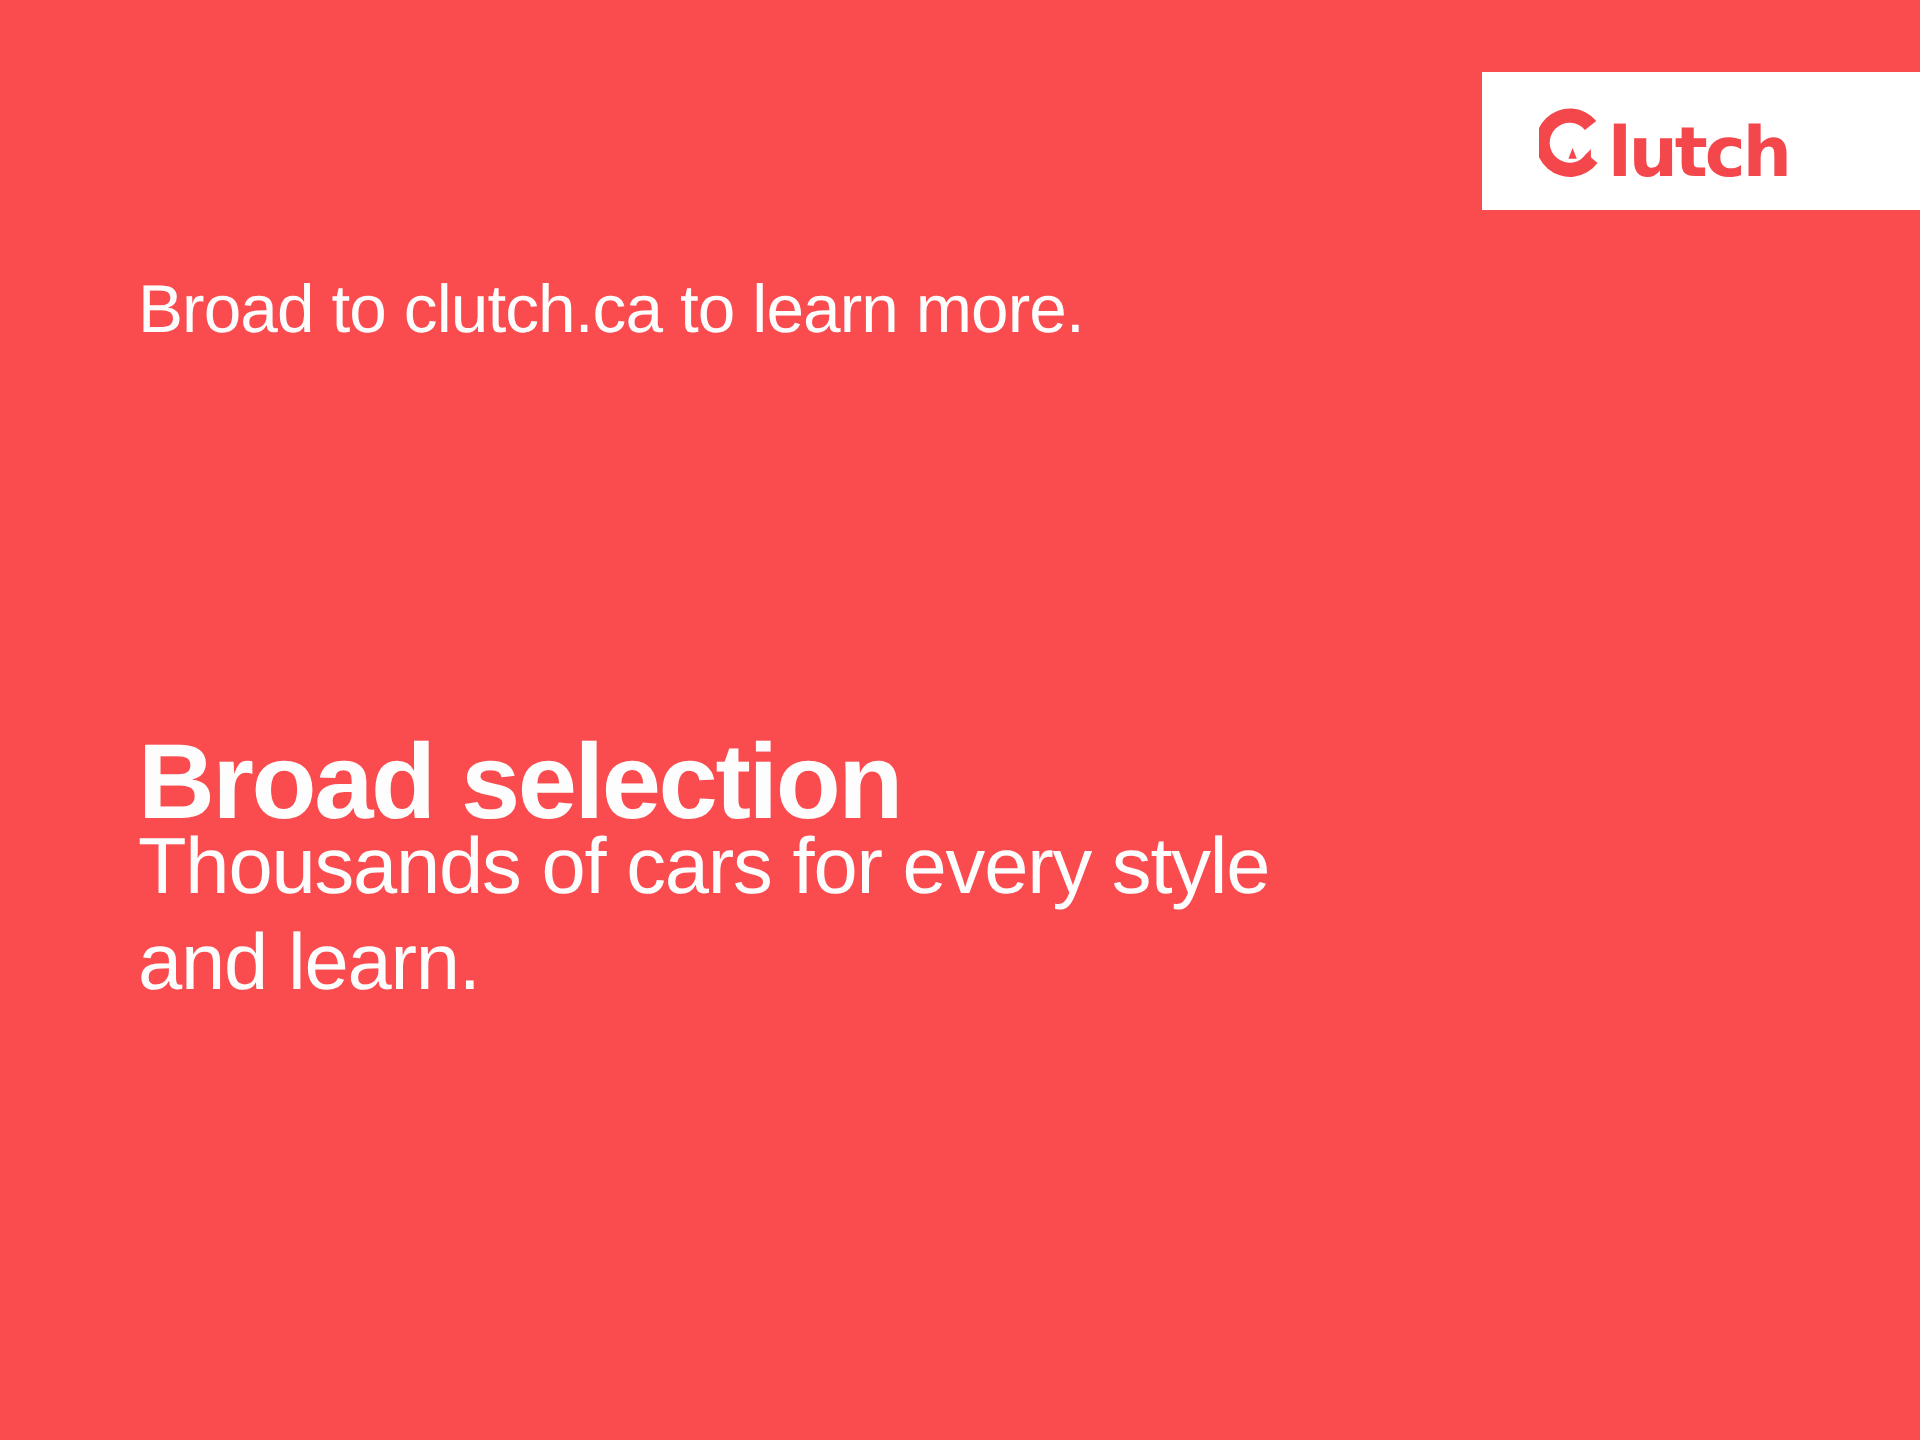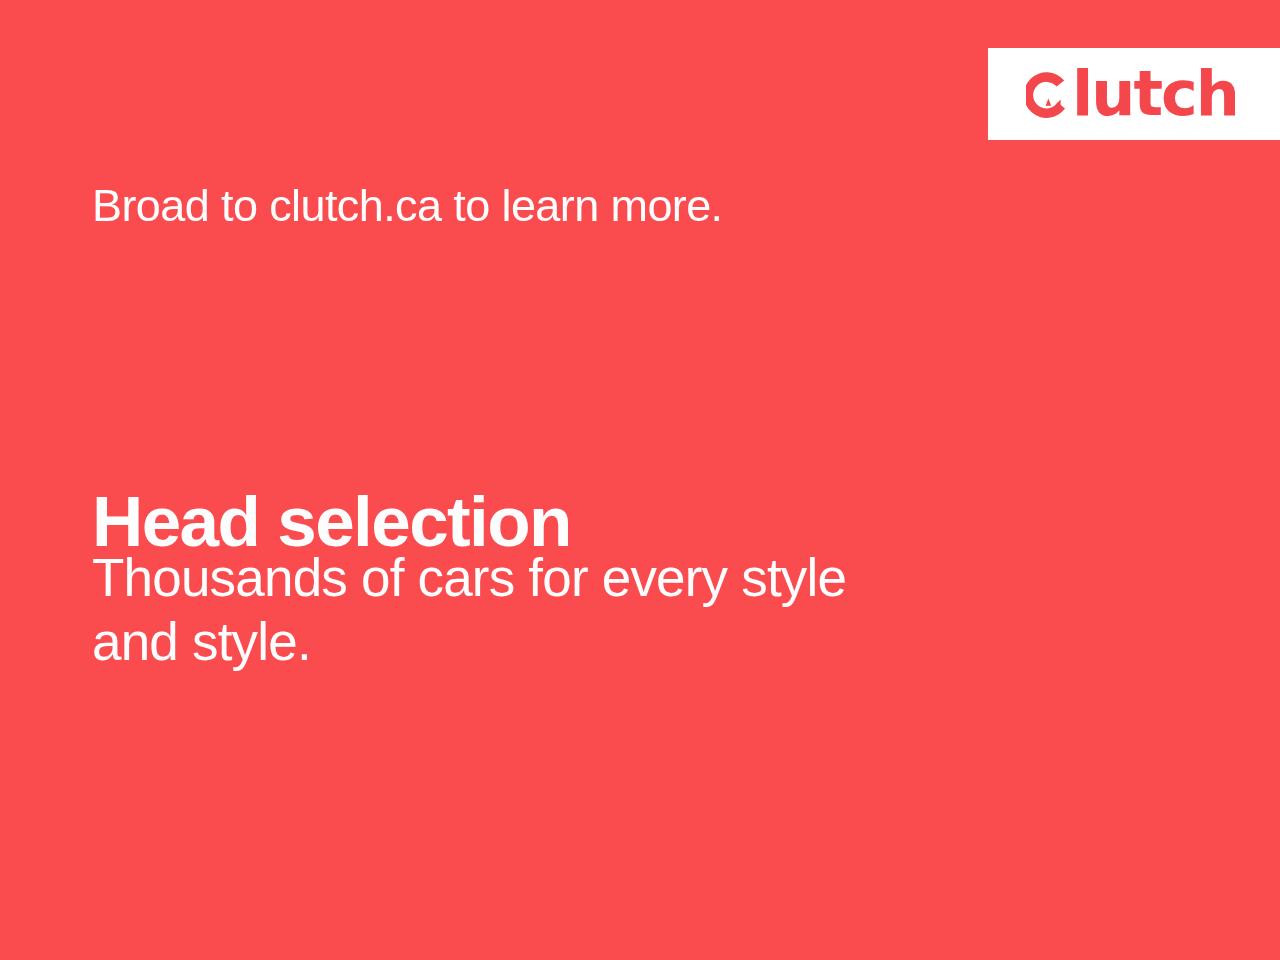--- a/index.html
+++ b/index.html
@@ -44,21 +44,21 @@
   .logo-mark {
     display: block;
     width: 44px;
     height: 52px;
     margin-right: 2px;
     margin-bottom: 1px;
   }
   #logo-wordmark {
     font-family: "DejaVu Sans", sans-serif;
     font-weight: bold;
-    font-size: 62px;
+    font-size: 46px;
     letter-spacing: -2px;
     color: #f4474b;
     line-height: 0.84;
     display: block;
   }
 
   
   #eyebrow {
     position: absolute;
     left: 92px;
@@ -108,20 +108,20 @@
         <path d="M38.2 12.6 L30.6 18.6 A13.3 13.3 0 1 0 31.6 34.4 L39.0 40.6 A22.8 22.8 0 1 1 38.2 12.6 Z" fill="#f4474b"></path>
         <path d="M19.6 37.8 L25.2 37.8 L22.4 30.6 Z" fill="#f4474b"></path>
         <path d="M28.6 37.8 L34.6 37.8 L34.6 31.4 Z" fill="#f4474b"></path>
       </svg>
       <span id="logo-wordmark">lutch</span>
     </div>
   </div>
 
   <div id="eyebrow">Broad to clutch.ca to learn more.</div>
 
-  <h1 id="headline">Head selection</h1>
+  <h1 id="headline">Broad selection</h1>
 
   <div id="subhead">
     <span class="line">Thousands of cars for every style</span>
-    <span class="line">and style.</span>
+    <span class="line">and learn.</span>
   </div>
 
 </div>
 
 </body></html>

